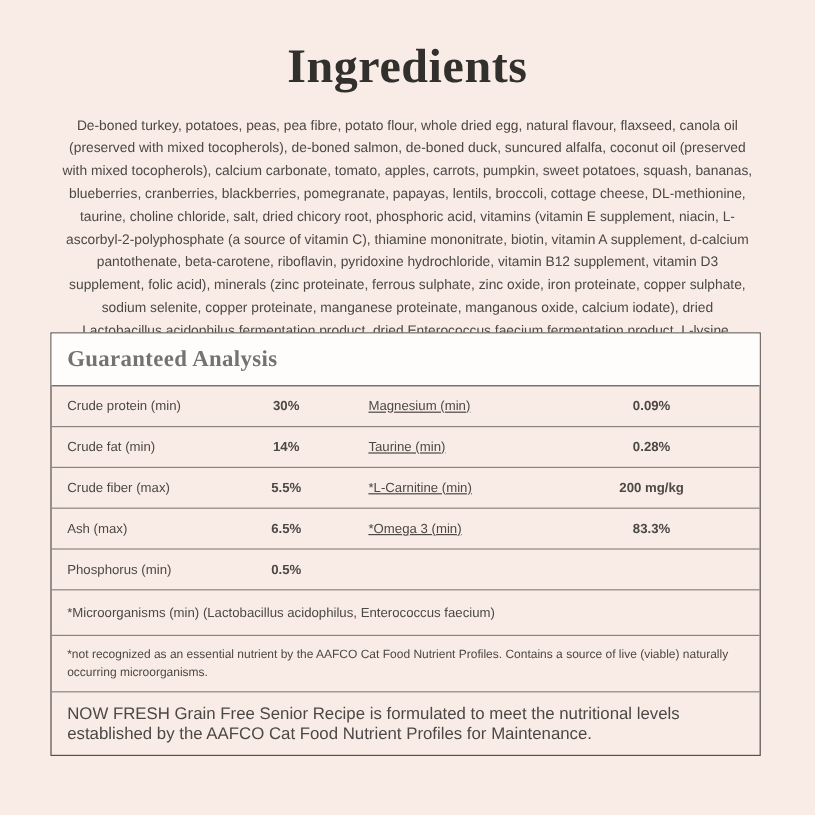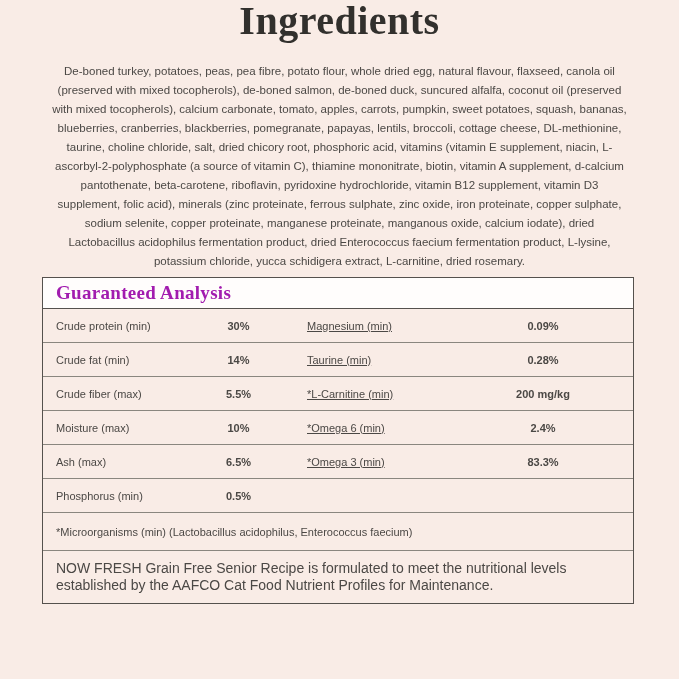--- a/index.html
+++ b/index.html
@@ -6,20 +6,21 @@
   html,body { background:#f9ece6; }
   .canvas {
     position:relative;
     width:679px; height:679px;
     background:#f9ece6;
     font-family:"Liberation Sans", sans-serif;
     color:#4b4845;
     overflow:hidden;
   }
   .page-title {
+    padding-top:34px;
     text-align:center;
     font-family:"Liberation Serif", serif;
     font-weight:600;
     font-size:40px;
     line-height:42px;
     color:#32302d;
     letter-spacing:0.5px;
   }
   .ingredients-paragraph {
     width:578px;
@@ -35,27 +36,27 @@
     width:592px;
     border:1px solid #55514d;
     background:#f9ece6;
     font-size:11px;
     color:#4b4845;
   }
   .ga-header {
     background:#fffdfc;
     border-bottom:1px solid #55514d;
     padding:0 13px;
-    height:31px;
+    height:44px;
     display:flex;
     align-items:center;
     font-family:"Liberation Serif", serif;
     font-weight:600;
     font-size:19px;
-    color:#a21caf;
+    color:#737373;
     letter-spacing:0.3px;
   }
   .ga-row {
     display:grid;
     grid-template-columns:145px 75px 190px 1fr;
     align-items:center;
     min-height:34px;
     padding:0 13px;
     border-bottom:1px solid #8a867f;
   }
@@ -113,44 +114,41 @@
       <span class="val">0.28%</span>
     </div>
 
     <div class="ga-row">
       <span class="lbl">Crude fiber (max)</span>
       <span class="val">5.5%</span>
       <span class="lbl2">*L-Carnitine (min)</span>
       <span class="val">200 mg/kg</span>
     </div>
 
-    <div class="ga-row">
-      <span class="lbl">Moisture (max)</span>
-      <span class="val">10%</span>
-      <span class="lbl2">*Omega 6 (min)</span>
-      <span class="val">2.4%</span>
-    </div>
 
     <div class="ga-row">
       <span class="lbl">Ash (max)</span>
       <span class="val">6.5%</span>
       <span class="lbl2">*Omega 3 (min)</span>
       <span class="val">83.3%</span>
     </div>
 
     <div class="ga-row">
       <span class="lbl">Phosphorus (min)</span>
       <span class="val">0.5%</span>
       <span class="lbl2"></span>
       <span class="val"></span>
     </div>
 
     <div class="ga-micro-row">
       <span class="lbl">*Microorganisms (min) (Lactobacillus acidophilus, Enterococcus faecium)</span>
     </div>
 
+    <div class="ga-footnote">
+      <span>*not recognized as an essential nutrient by the AAFCO Cat Food Nutrient Profiles. Contains a source of live (viable) naturally occurring microorganisms.</span>
+    </div>
 
     <div class="ga-statement">
       <span>NOW FRESH Grain Free Senior Recipe is formulated to meet the nutritional levels established by the AAFCO Cat Food Nutrient Profiles for Maintenance.</span>
     </div>
 
   </div>
 </div>
 
 </body></html>

